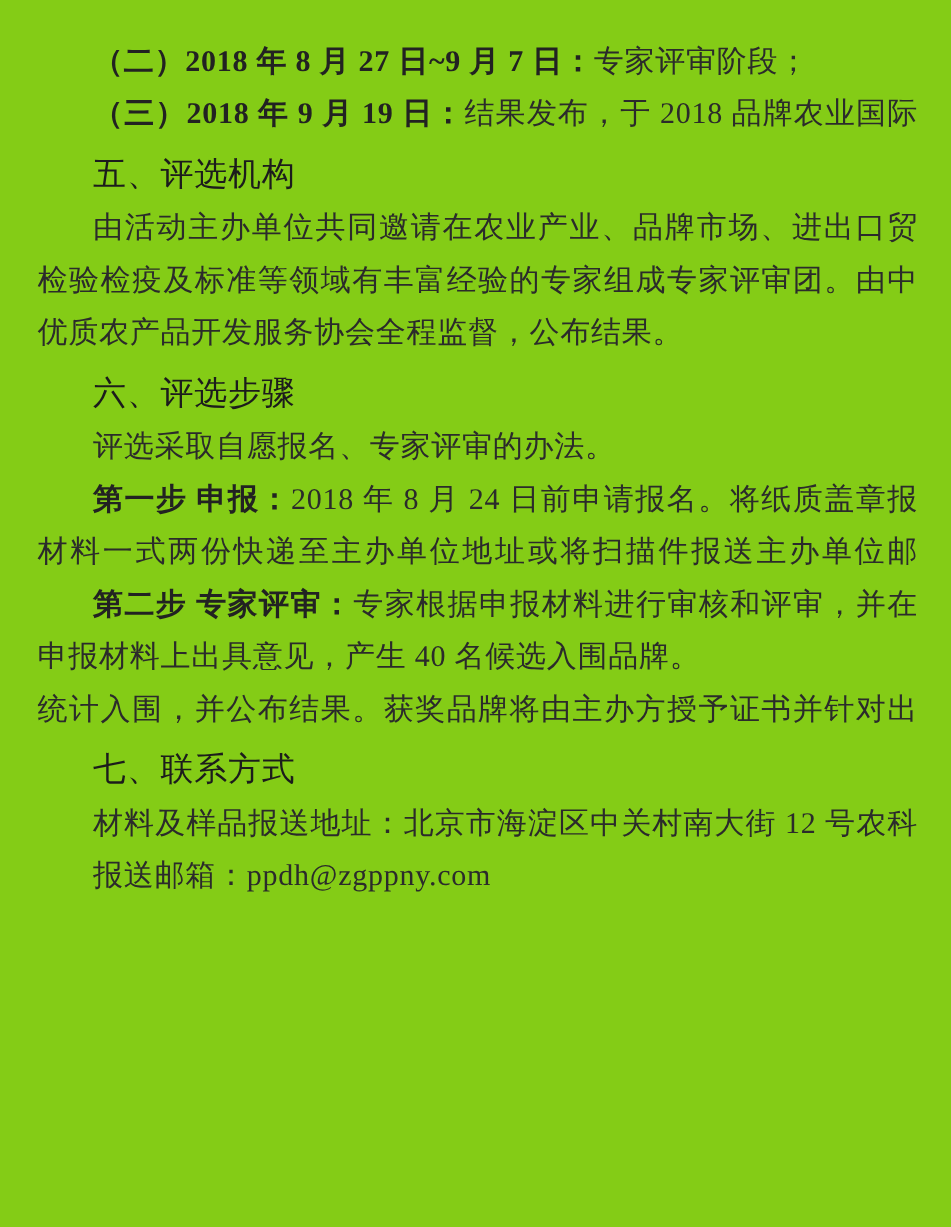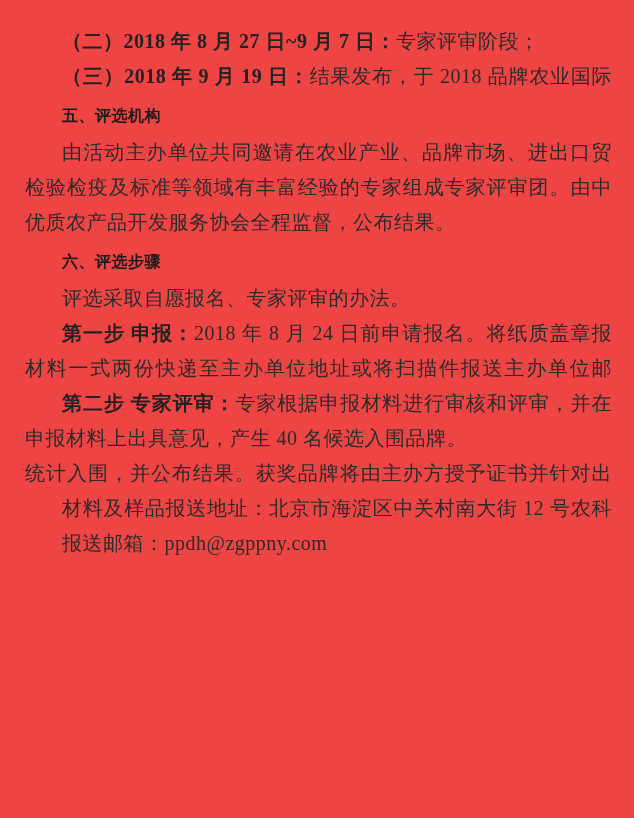--- a/index.html
+++ b/index.html
@@ -4,21 +4,21 @@
 <style>
   html, body {
     margin: 0;
     padding: 0;
     background: #ffffff;
   }
   .page {
     position: relative;
     width: 634px;
     height: 818px;
-    background: #ef4444;
+    background: #84cc16;
     box-sizing: border-box;
     padding: 24px 22px 0 25px;
     overflow: hidden;
     font-family: "Liberation Serif", "DejaVu Serif", serif;
     color: #2b2b2b;
   }
   .doc {
     width: 587px;
   }
   .line {
@@ -38,24 +38,24 @@
   }
   .b {
     font-weight: bold;
     color: #222222;
   }
   .r {
     font-weight: normal;
   }
   .heading {
     font-family: "Liberation Sans", "DejaVu Sans", sans-serif;
-    font-size: 16px;
+    font-size: 22px;
     line-height: 35px;
     height: 35px;
-    font-weight: bold;
+    font-weight: normal;
     color: #1c1c1c;
     margin: 4px 0 2px 0;
     text-indent: 37px;
     letter-spacing: 0.5px;
     white-space: pre-wrap;
   }
 </style>
 </head>
 <body>
 
@@ -67,16 +67,17 @@
       <div class="line indent just"><span class="r">由活动主办单位共同邀请在农业产业、品牌市场、进出口贸易、</span></div>
       <div class="line just"><span class="r">检验检疫及标准等领域有丰富经验的专家组成专家评审团。由中国</span></div>
       <div class="line"><span class="r">优质农产品开发服务协会全程监督，公布结果。</span></div>
       <h2 class="heading">六、评选步骤</h2>
       <div class="line indent"><span class="r">评选采取自愿报名、专家评审的办法。</span></div>
       <div class="line indent just"><span class="b">第一步 申报：</span><span class="r">2018 年 8 月 24 日前申请报名。将纸质盖章报名</span></div>
       <div class="line just"><span class="r">材料一式两份快递至主办单位地址或将扫描件报送主办单位邮箱。</span></div>
       <div class="line indent just"><span class="b">第二步 专家评审：</span><span class="r">专家根据申报材料进行审核和评审，并在</span></div>
       <div class="line"><span class="r">申报材料上出具意见，产生 40 名候选入围品牌。</span></div>
       <div class="line just"><span class="r">统计入围，并公布结果。获奖品牌将由主办方授予证书并针对出口</span></div>
+      <h2 class="heading">七、联系方式</h2>
       <div class="line indent just"><span class="r">材料及样品报送地址：北京市海淀区中关村南大街 12 号农科院</span></div>
       <div class="line indent"><span class="r">报送邮箱：ppdh@zgppny.com</span></div>
     </div>
 </div>
 
 </body></html>

